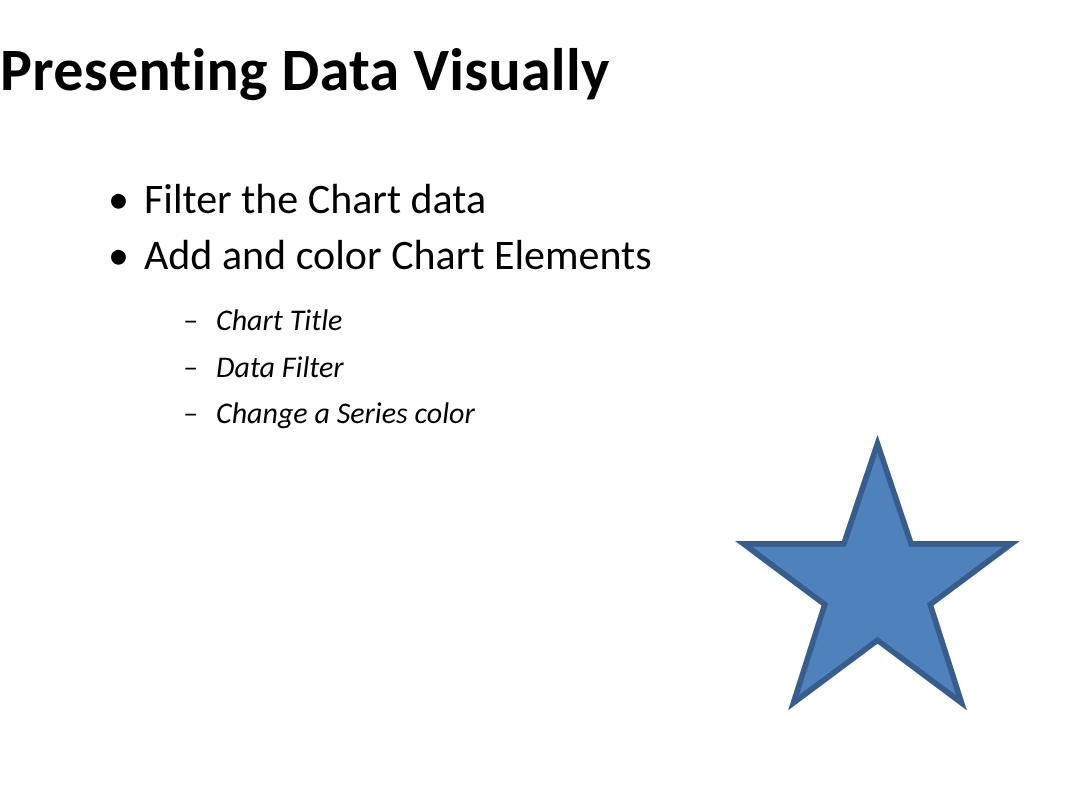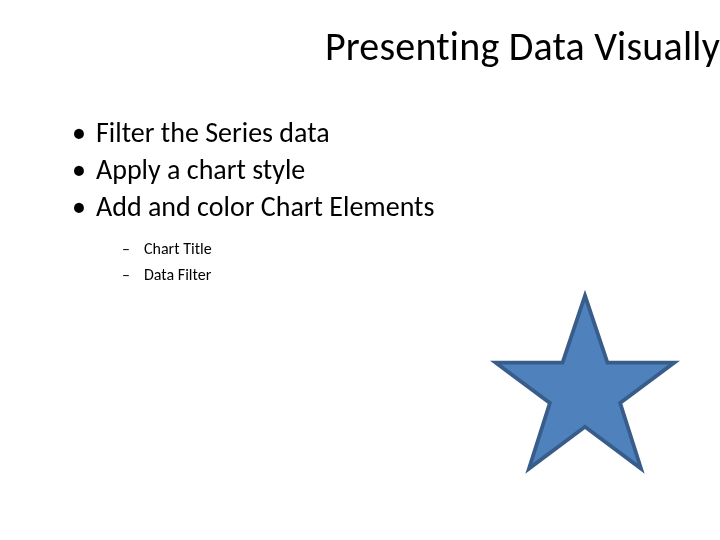--- a/index.html
+++ b/index.html
@@ -16,23 +16,23 @@
     position: relative;
     width: 720px;
     height: 540px;
     box-sizing: border-box;
   }
   .title {
     position: absolute;
     top: 22px;
     left: 0;
     right: 0;
-    text-align: right;
+    text-align: left;
     font-size: 40px;
-    font-weight: 400;
+    font-weight: 700;
     letter-spacing: 0.2px;
   }
   .body {
     position: absolute;
     top: 115px;
     left: 66px;
     right: 40px;
   }
   ul.bullets {
     list-style: none;
@@ -55,23 +55,24 @@
     line-height: 1.25;
   }
   ul.sub {
     list-style: none;
     margin: 14px 0 0 0;
     padding: 0 0 0 56px;
   }
   ul.sub > li {
     position: relative;
     padding-left: 22px;
-    font-size: 16px;
+    font-size: 20px;
     line-height: 1.35;
     margin: 0 0 4px 0;
+    font-style: italic;
   }
   ul.sub > li::before {
     content: "–";
     position: absolute;
     left: 0;
     top: 0;
   }
   .star {
     position: absolute;
     left: 490px;
@@ -82,27 +83,27 @@
 </style>
 </head>
 <body>
 
 <div class="slide">
 
   <div class="title">Presenting Data Visually</div>
 
   <div class="body">
     <ul class="bullets">
-      <li><span>Filter the Series data</span></li>
-      <li><span>Apply a chart style</span></li>
+      <li><span>Filter the Chart data</span></li>
       <li><span>Add and color Chart Elements</span></li>
     </ul>
     <ul class="sub">
       <li><span>Chart Title</span></li>
       <li><span>Data Filter</span></li>
+      <li><span>Change a Series color</span></li>
     </ul>
   </div>
 
   <div class="star">
     <svg viewBox="0 0 100 100" width="190" height="190">
       <polygon points="50,3 61.8,38.2 97,38.2 68.5,59.5 79.5,94 50,72 20.5,94 31.5,59.5 3,38.2 38.2,38.2" stroke-width="2" fill="#4f81bd"></polygon>
       <polygon points="50,3 61.8,38.2 97,38.2 68.5,59.5 79.5,94 50,72 20.5,94 31.5,59.5 3,38.2 38.2,38.2" fill="none" stroke-width="2" stroke="#385d8a"></polygon>
     </svg>
   </div>
 

